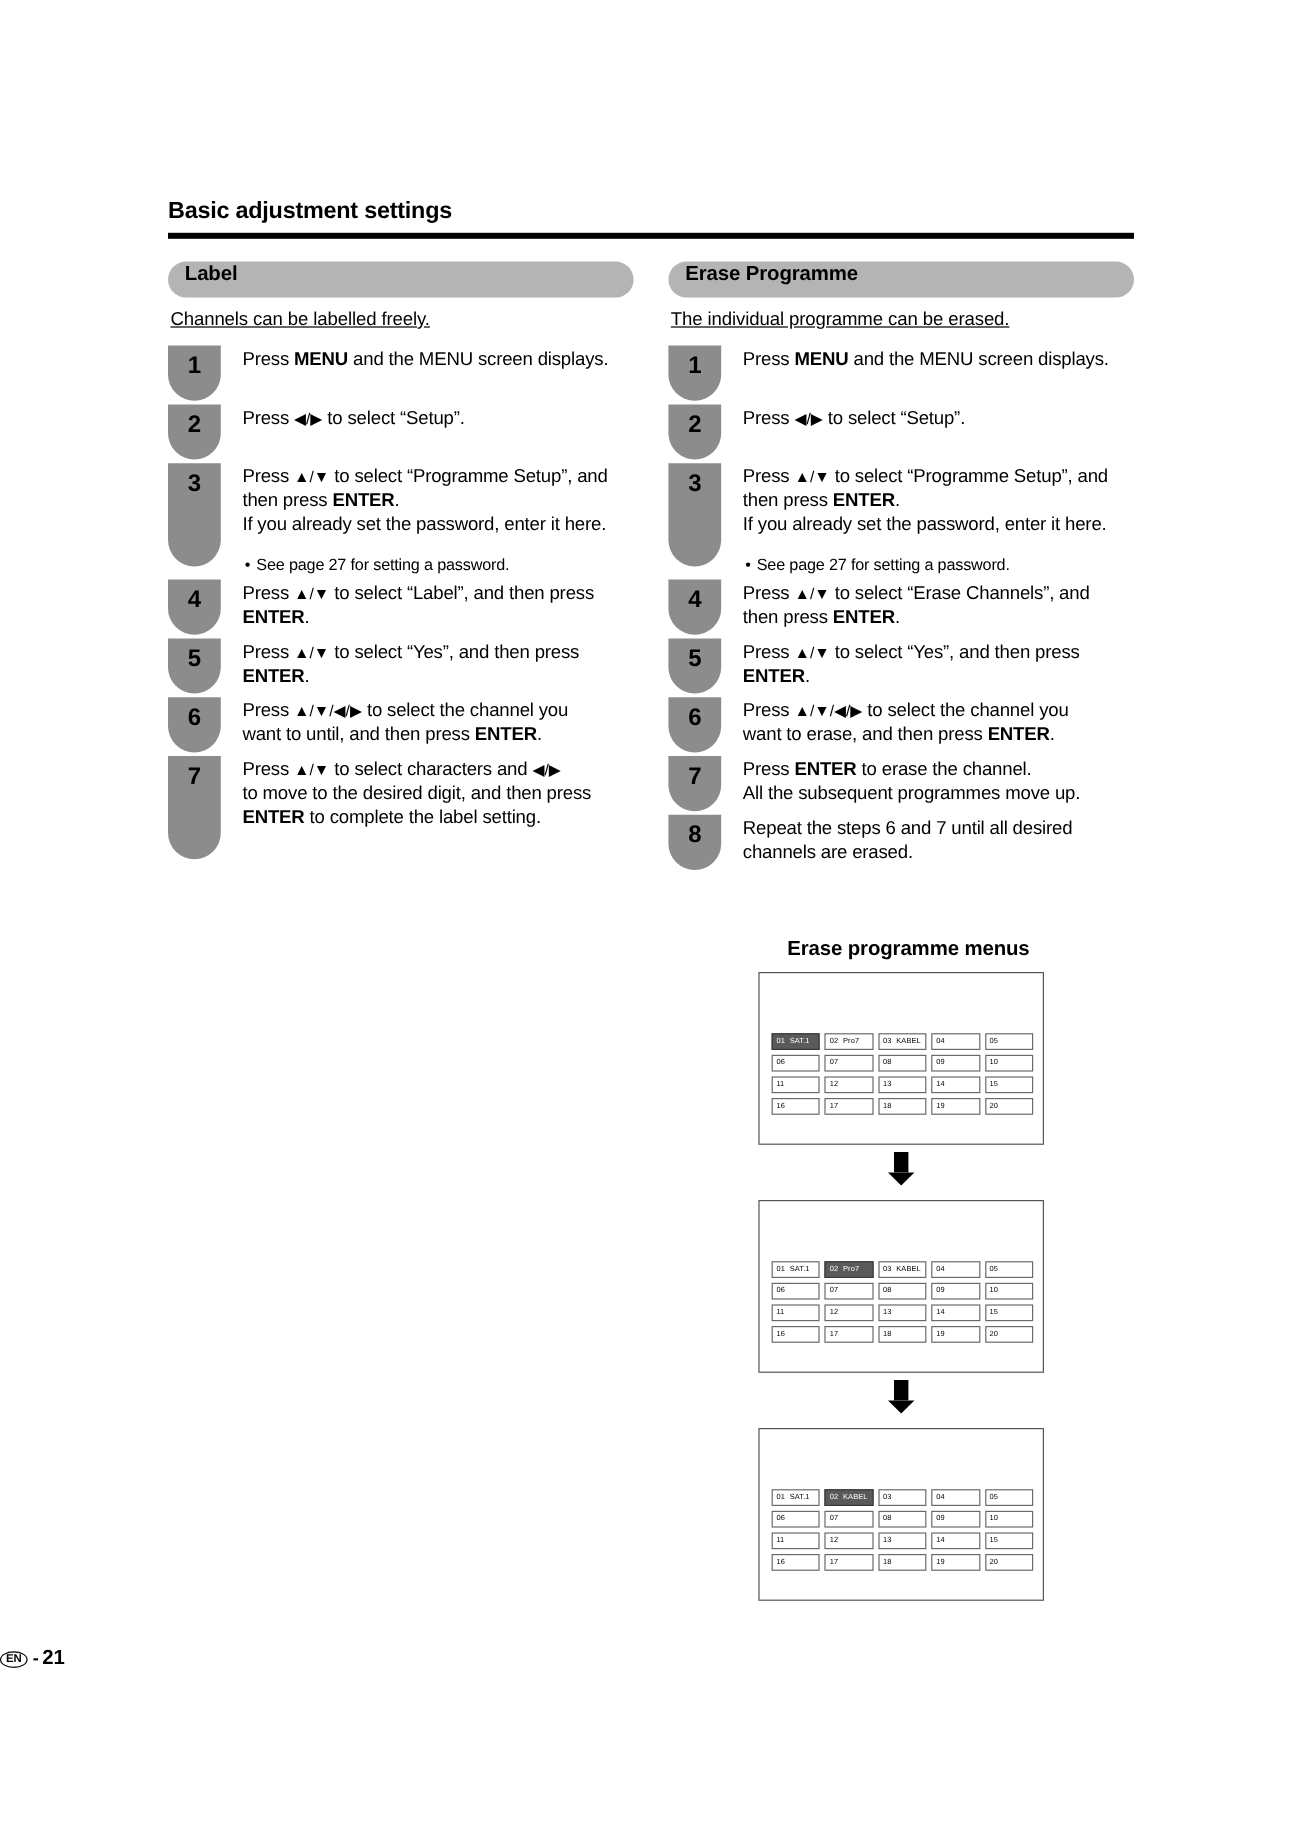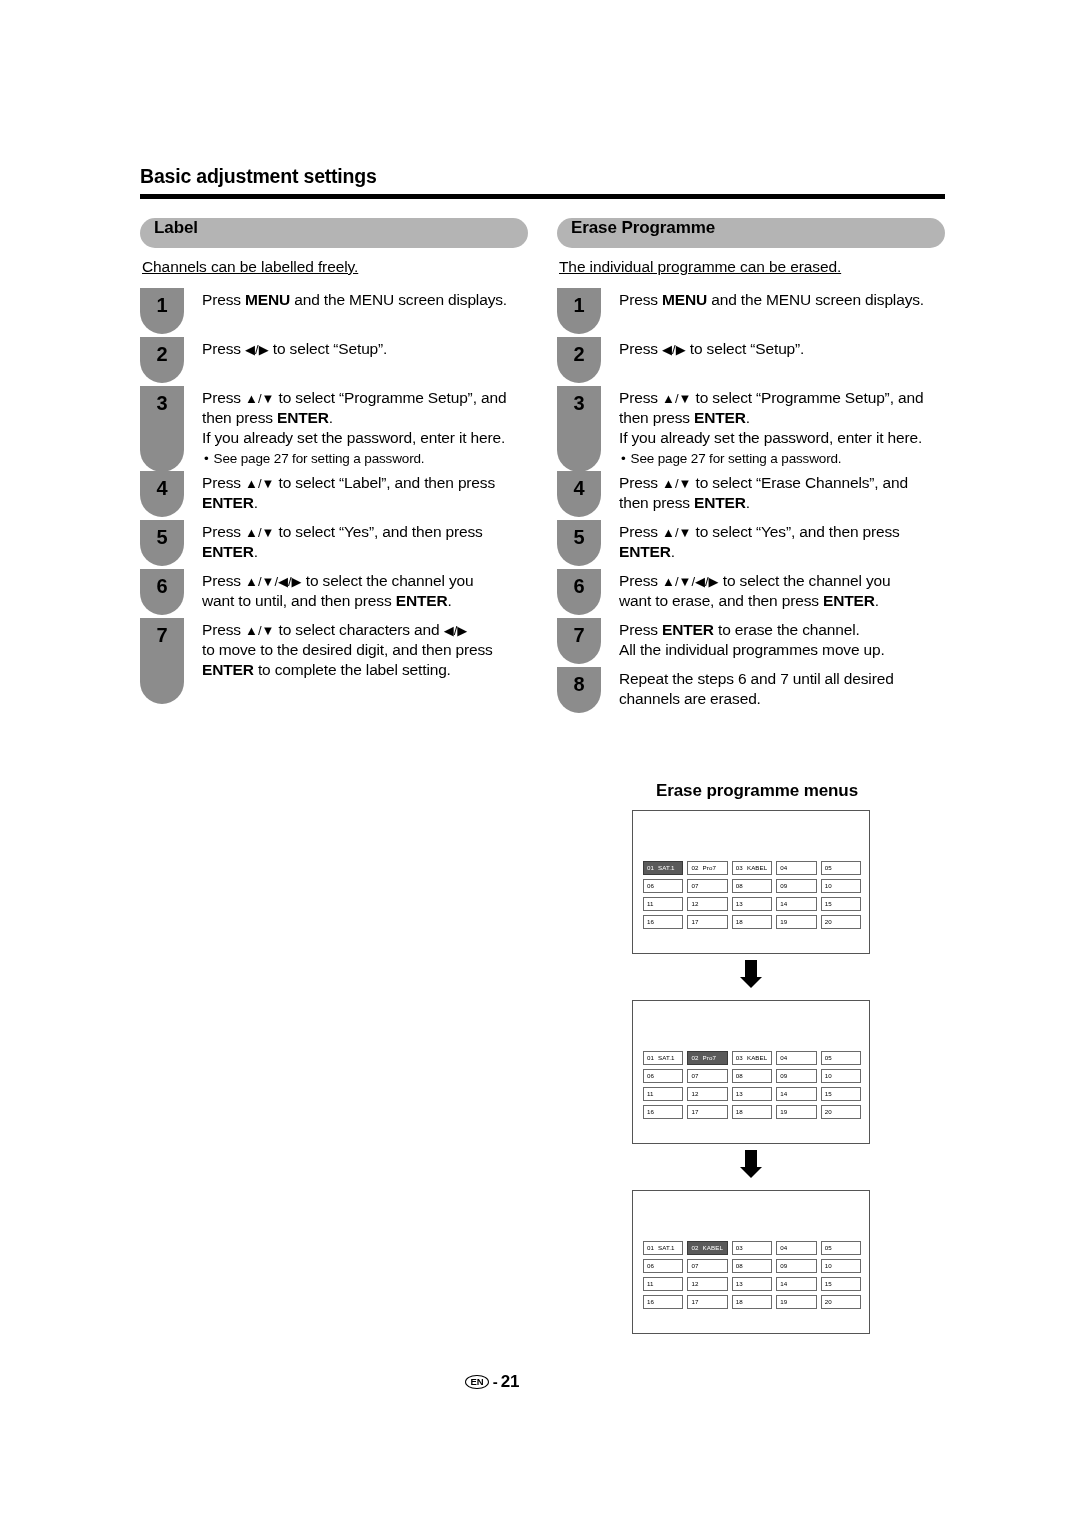--- a/index.html
+++ b/index.html
@@ -104,21 +104,21 @@
     margin-left: 62px;
     font-size: 15.5px;
     line-height: 1.30;
     letter-spacing: -0.15px;
     padding-top: 2px;
   }
   .step-body b { font-weight: bold; }
   .arrows { font-size: 13px; letter-spacing: 0; }
   .note {
     font-size: 13.5px;
-    margin-top: 2px;
+    margin-top: 14px;
     padding-left: 2px;
   }
   .note .bullet { margin-right: 5px; }
 
   
   .h-sm  { height: 46px; }
   .h-md  { height: 46px; }
   .h-lg  { height: 86px; }
 
   
@@ -207,21 +207,21 @@
     border-right: 11px solid transparent;
     border-top: 11px solid #000;
   }
 
   
   .footer {
     position: absolute;
     left: 0;
     top: 1372px;
     width: 1080px;
-    text-align: center;
+    text-align: left;
     padding-right: 95px;
     box-sizing: border-box;
     font-size: 15px;
   }
   .footer .en-badge {
     display: inline-block;
     border: 1.3px solid #000;
     border-radius: 50%;
     font-size: 9.5px;
     font-weight: bold;
@@ -346,21 +346,21 @@
           <div class="step-badge h-md">6</div>
           <div class="step-body">
             <div><span>Press </span><span class="arrows">▲/▼/◀/▶</span><span> to select the channel you</span></div>
             <div><span>want to erase, and then press </span><b>ENTER</b><span>.</span></div>
           </div>
         </div>
         <div class="step">
           <div class="step-badge h-md">7</div>
           <div class="step-body">
             <div><span>Press </span><b>ENTER</b><span> to erase the channel.</span></div>
-            <div><span>All the individual programmes move up.</span></div>
+            <div><span>All the subsequent programmes move up.</span></div>
           </div>
         </div>
         <div class="step">
           <div class="step-badge h-md">8</div>
           <div class="step-body">
             <div><span>Repeat the steps 6 and 7 until all desired</span></div>
             <div><span>channels are erased.</span></div>
           </div>
         </div>
       </div>

